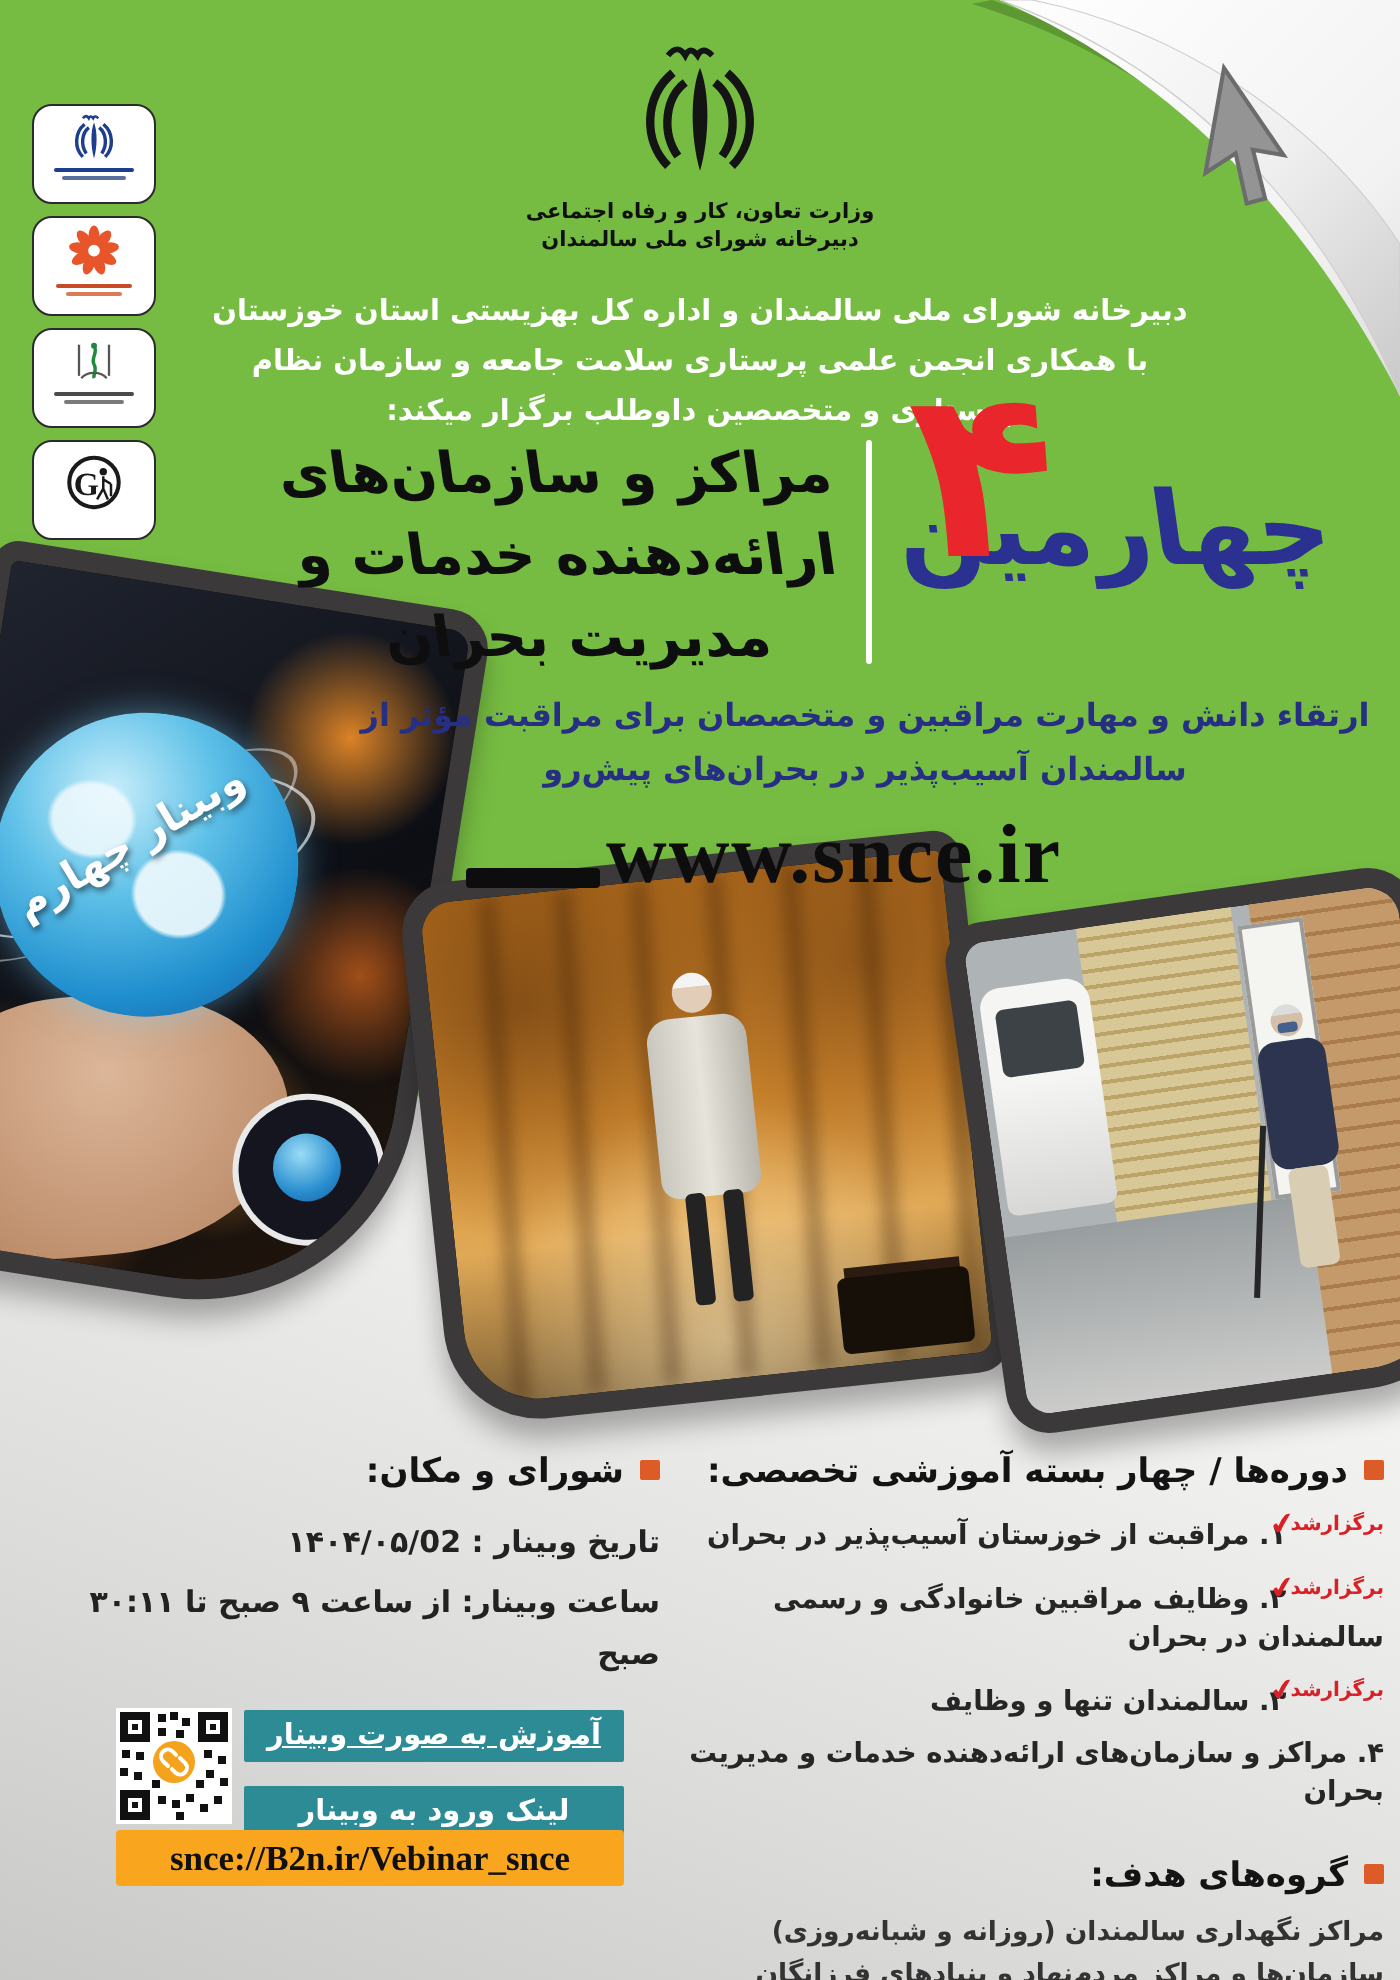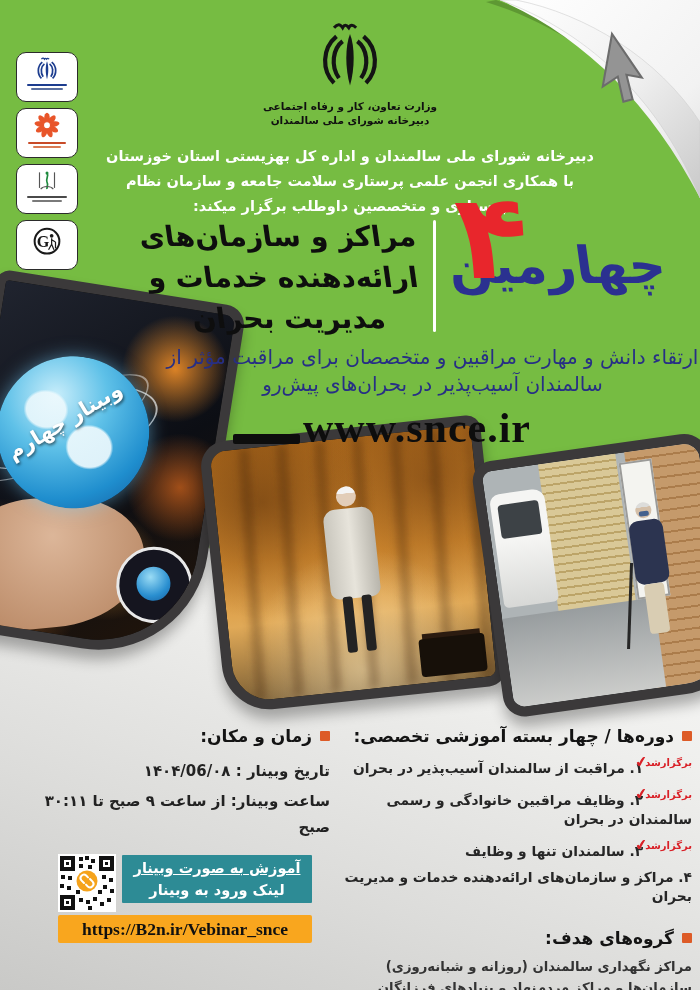--- a/index.html
+++ b/index.html
@@ -27,21 +27,21 @@
   
   .ordinal{position:absolute;left:448px;top:220px;width:248px;height:130px;z-index:6;}
   .ordinal .word{position:absolute;right:0;top:16px;width:100%;text-align:left;
     color:#2b3190;font-size:51px;font-weight:bold;transform:skewX(8deg);letter-spacing:-1px;}
   .ordinal .four{position:absolute;left:8px;top:-42px;color:#e8262c;font-size:118px;
     font-weight:bold;line-height:118px;transform:skewX(4deg);}
   .divider{position:absolute;left:433px;top:220px;width:3px;height:112px;background:#fff;z-index:6;border-radius:2px;}
   .title{position:absolute;left:140px;top:216px;width:286px;z-index:6;text-align:center;direction:rtl;
     color:#0e0e0e;font-size:28px;font-weight:bold;line-height:41px;transform:skewX(8deg);}
   .subtitle{position:absolute;left:165px;top:344px;width:535px;z-index:6;text-align:center;direction:rtl;
-    color:#272f85;font-size:20px;font-weight:normal;line-height:27px;}
+    color:#272f85;font-size:16px;font-weight:bold;line-height:27px;}
   
   .url-dash{position:absolute;left:233px;top:434px;width:67px;height:10px;background:#0d0d0d;z-index:6;border-radius:2px;}
   .url-text{position:absolute;left:303px;top:404px;z-index:6;color:#0d0d0d;
     font-family:"Liberation Serif","DejaVu Serif",serif;font-weight:bold;font-size:42px;letter-spacing:1px;}
   
   .frame{position:absolute;z-index:5;border:10px solid #3b393a;overflow:hidden;
     box-shadow:0 10px 14px rgba(0,0,0,.3);background:#111;}
   .f-left{left:-32px;top:286px;width:232px;height:342px;transform:rotate(9deg);
     border-radius:14px 20px 110px 26px;}
   .f-mid{left:212px;top:428px;width:262px;height:252px;transform:rotate(-6deg);
@@ -123,21 +123,21 @@
   .stamp-word{font-size:10px;color:#d92027;vertical-align:7px;margin-left:2px;font-weight:bold;}
   .tg-item{font-size:13.2px;line-height:21px;font-weight:bold;color:#333;}
   .tg-first{margin-top:8px;}
   .dt-line{font-size:15px;font-weight:bold;line-height:26px;margin-top:4px;color:#222;}
   .dt-first{margin-top:12px;}
   
   .linkblock{position:relative;margin-top:14px;height:96px;direction:ltr;}
   .qr{position:absolute;left:46px;top:0;width:58px;height:58px;}
   .tealbar{position:absolute;left:110px;width:190px;height:26px;background:#2d8b95;color:#fff;
     font-size:14.5px;font-weight:bold;line-height:26px;text-align:center;direction:rtl;border-radius:1px;}
-  .tb1{top:1px;text-decoration:underline;} .tb2{top:23px;}
+  .tb1{top:1px;text-decoration:underline;} .tb2{top:39px;}
   .orangebar{position:absolute;left:46px;top:61px;width:254px;height:28px;background:#f9a61e;
     text-align:center;font-family:"Liberation Serif","DejaVu Serif",serif;font-weight:bold;font-size:17.5px;
     line-height:28px;color:#101010;border-radius:2px;}
 </style>
 </head>
 <body>
 
 <div class="poster">
 
   <svg class="bg-svg" width="700" height="640" viewBox="0 0 700 640">
@@ -307,21 +307,21 @@
       <div class="cane"></div>
     </div>
   </div>
 
   <div class="col col-right">
     <div class="sec-head">
       <span class="bullet"></span><span>دوره‌ها / چهار بسته آموزشی تخصصی:</span>
     </div>
     <div class="course-item">
       <span class="stamp-word">برگزارشد</span><span class="numwrap"><span class="check">✔</span><span>۱.</span></span>
-      <span>مراقبت از سالمندان آسیب‌پذیر در بحران</span>
+      <span>مراقبت از خوزستان آسیب‌پذیر در بحران</span>
     </div>
     <div class="course-item">
       <span class="stamp-word">برگزارشد</span><span class="numwrap"><span class="check">✔</span><span>۲.</span></span>
       <span>وظایف مراقبین خانوادگی و رسمی سالمندان در بحران</span>
     </div>
     <div class="course-item">
       <span class="stamp-word">برگزارشد</span><span class="numwrap"><span class="check">✔</span><span>۳.</span></span>
       <span>سالمندان تنها و وظایف</span>
     </div>
     <div class="course-item">
@@ -332,23 +332,23 @@
     <div class="sec-head" style="margin-top:22px;">
       <span class="bullet"></span><span>گروه‌های هدف:</span>
     </div>
     <div class="tg-item tg-first">مراکز نگهداری سالمندان (روزانه و شبانه‌روزی)</div>
     <div class="tg-item">سازمان‌ها و مراکز مردم‌نهاد و بنیادهای فرزانگان</div>
 
   </div>
 
   <div class="col col-left">
     <div class="sec-head">
-      <span class="bullet"></span><span>زمان و مکان:</span>
-    </div>
-    <div class="dt-line dt-first">تاریخ وبینار : ۱۴۰۴/06/۰۸</div>
+      <span class="bullet"></span><span>شورای و مکان:</span>
+    </div>
+    <div class="dt-line dt-first">تاریخ وبینار : ۱۴۰۴/۰۵/02</div>
     <div class="dt-line">ساعت وبینار: از ساعت ۹ صبح تا ۳۰:۱۱ صبح</div>
 
     <div class="linkblock">
       <svg class="qr" viewBox="0 0 58 58">
         <rect width="58" height="58" fill="#fff"></rect>
         <g fill="#111">
           <rect x="2" y="2" width="15" height="15"></rect>
             <rect x="41" y="2" width="15" height="15"></rect>
             <rect x="2" y="41" width="15" height="15"></rect>
           <rect x="21" y="3" width="4" height="4"></rect>
@@ -384,17 +384,17 @@
             <rect x="8" y="47" width="3" height="3"></rect>
         </g>
         <circle cx="29" cy="27" r="10.5" fill="#f5a31c"></circle>
         <g stroke="#fff" fill="none" stroke-width="2" stroke-linecap="round">
           <path d="M26,29 l-2.6,-2.6 a3.4,3.4 0 0 1 4.8,-4.8 l1.8,1.8"></path>
           <path d="M32,25 l2.6,2.6 a3.4,3.4 0 0 1 -4.8,4.8 l-1.8,-1.8"></path>
         </g>
       </svg>
       <div class="tealbar tb1">آموزش به صورت وبینار</div>
       <div class="tealbar tb2">لینک ورود به وبینار</div>
-      <div class="orangebar">https://B2n.ir/Vebinar_snce</div>
+      <div class="orangebar">snce://B2n.ir/Vebinar_snce</div>
     </div>
   </div>
 
 </div>
 
 </body></html>

